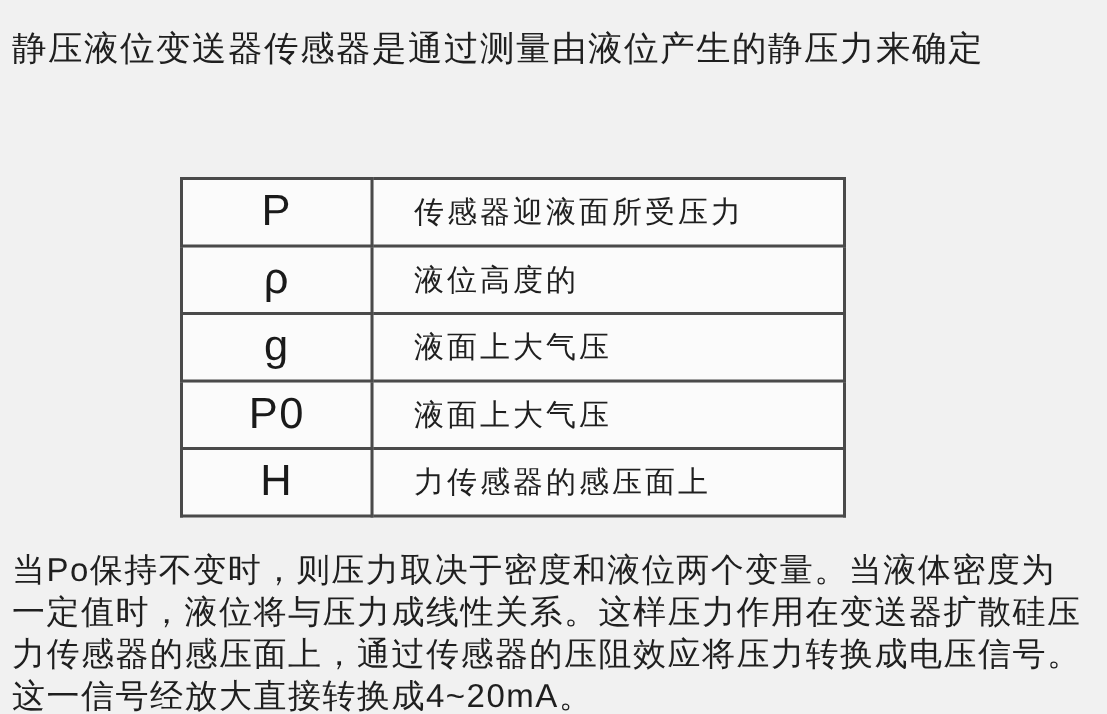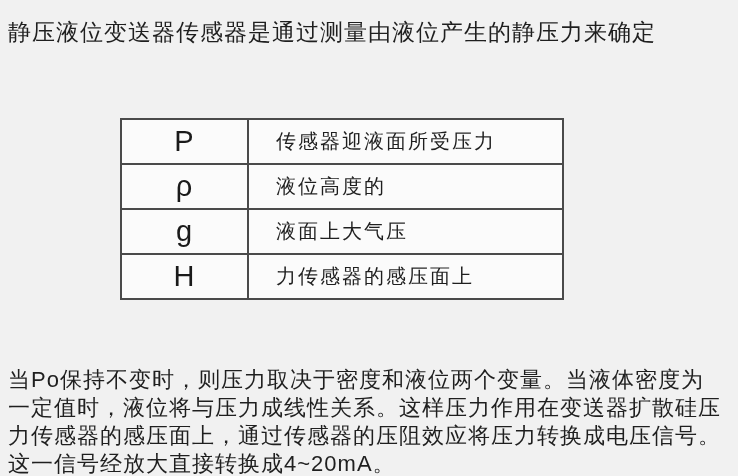--- a/index.html
+++ b/index.html
@@ -95,20 +95,24 @@
     </tr>
     <tr>
       <td class="sym">ρ</td>
       <td class="desc">液位高度的</td>
     </tr>
     <tr>
       <td class="sym">g</td>
       <td class="desc">液面上大气压</td>
     </tr>
     <tr>
+      <td class="sym">P0</td>
+      <td class="desc">液面上大气压</td>
+    </tr>
+    <tr>
       <td class="sym">H</td>
       <td class="desc">力传感器的感压面上</td>
     </tr>
   </tbody>
 </table>
 
 <div class="body-paragraph">当Po保持不变时，则压力取决于密度和液位两个变量。当液体密度为
 一定值时，液位将与压力成线性关系。这样压力作用在变送器扩散硅压
 力传感器的感压面上，通过传感器的压阻效应将压力转换成电压信号。
 这一信号经放大直接转换成4~20mA。</div>

